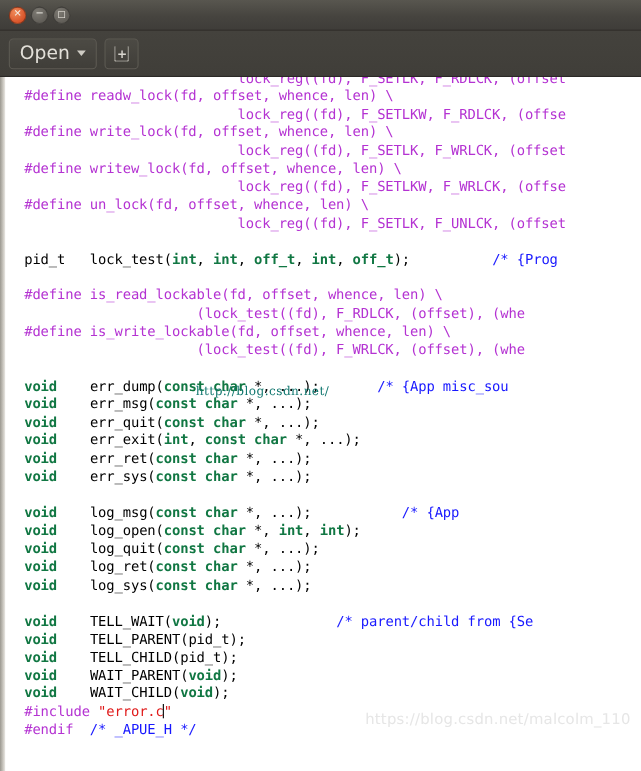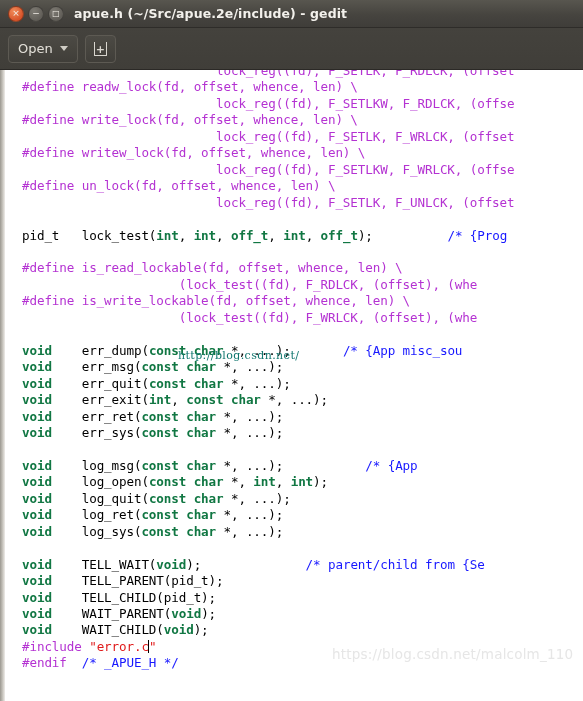--- a/index.html
+++ b/index.html
@@ -78,21 +78,21 @@
     background: linear-gradient(to bottom, #4c4a44, #403e39);
     display: flex;
     align-items: center;
     justify-content: center;
     gap: 7px;
     padding: 0 9px;
     color: #dfdcd5;
     font-size: 12.5px;
     cursor: pointer;
   }
-  .tbtn-label { color: #e3e0d9; font-size: 13px; }
+  .tbtn-label { color: #e3e0d9; font-size: 17px; }
   .caret {
     width: 0; height: 0;
     border-left: 4.5px solid transparent;
     border-right: 4.5px solid transparent;
     border-top: 5px solid #cfccc4;
   }
   .tbtn.icononly { width: 31px; padding: 0; }
 
   .newdoc-icon { position: relative; width: 15px; height: 15px; }
   .newdoc-icon .page {
@@ -188,21 +188,20 @@
       <div class="wbtn close">
         <span class="glyph">×</span>
       </div>
       <div class="wbtn min">
         <span class="glyph">−</span>
       </div>
       <div class="wbtn max">
         <span class="glyph">□</span>
       </div>
     </div>
-    <div class="wintitle">apue.h (~/Src/apue.2e/include) - gedit</div>
   </div>
 
   <div class="toolbar">
     <div class="tbtn">
       <span class="tbtn-label">Open</span>
       <span class="caret"></span>
     </div>
     <div class="tbtn icononly">
       <span class="newdoc-icon">
         <span class="page"></span>

